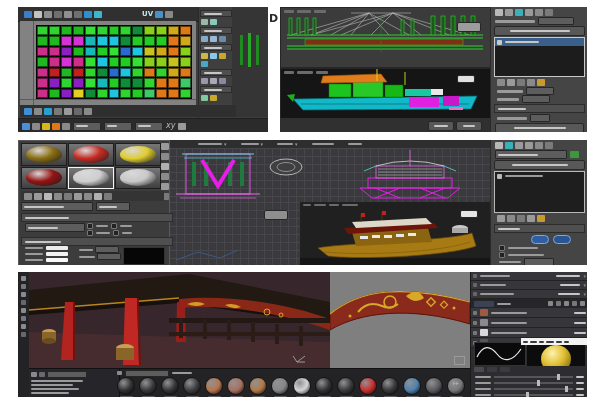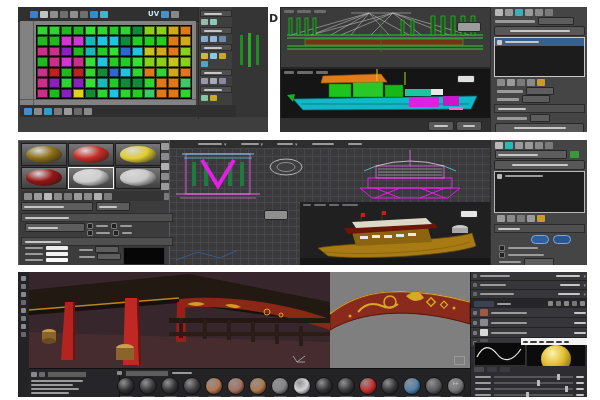--- a/index.html
+++ b/index.html
@@ -39,21 +39,21 @@
   .vstripe{position:absolute;display:flex;gap:3px;padding:2px 0 0 3px;}
 </style>
 </head>
 <body>
 
 <div id="stage">
 
   <div class="band" style="left:18px;top:7px;width:569px;height:125px;background:#3e3e3e">
 
     <div class="abs" style="left:0;top:0;width:250px;height:125px;background:#3e3e3e">
-      <div class="abs chiprow" style="left:0;top:0;width:250px;height:14px;background:#303030;border-bottom:1px solid #212121;padding-left:12px">
+      <div class="abs chiprow" style="left:0;top:0;width:250px;height:14px;background:#303030;border-bottom:1px solid #212121;padding-left:6px">
         <div class="chiprow">
             <div class="chip" style="background: rgb(61, 126, 203);"></div>
             <div class="chip" style="background: rgb(194, 194, 194);"></div>
             <div class="chip" style="background: rgb(143, 143, 143);"></div>
             <div class="chip" style="background: rgb(111, 111, 111);"></div>
             <div class="chip" style="background: rgb(143, 143, 143);"></div>
             <div class="chip" style="background: rgb(111, 111, 111);"></div>
             <div class="chip" style="background: rgb(46, 143, 208);"></div>
             <div class="chip" style="background: rgb(56, 184, 200);"></div>
           </div>
@@ -212,20 +212,40 @@
       <div class="abs chiprow" style="left:2px;top:98px;width:212px;height:12px;background:#2f2f2f;padding-left:4px">
           <div class="chip" style="background: rgb(61, 143, 214);"></div>
           <div class="chip" style="background: rgb(138, 138, 138);"></div>
           <div class="chip" style="background: rgb(41, 160, 208);"></div>
           <div class="chip" style="background: rgb(122, 122, 122);"></div>
           <div class="chip" style="background: rgb(154, 154, 154);"></div>
           <div class="chip" style="background: rgb(106, 106, 106);"></div>
           <div class="chip" style="background: rgb(138, 138, 138);"></div>
         </div>
 
+      <div class="abs chiprow" style="left:0;top:111px;width:250px;height:14px;background:#2b2b2b;border-top:1px solid #1e1e1e;padding-left:4px;gap:3px">
+        <div class="chiprow">
+            <div class="chip" style="background: rgb(74, 144, 216);"></div>
+            <div class="chip" style="background: rgb(138, 138, 138);"></div>
+            <div class="chip" style="background: rgb(216, 184, 24);"></div>
+            <div class="chip" style="background: rgb(224, 120, 24);"></div>
+            <div class="chip" style="background: rgb(138, 138, 138);"></div>
+          </div>
+        <div class="field" style="width:22px;height:7px">
+            <div class="bar lt" style="width:12px;height:2px"></div>
+          </div>
+        <div class="field" style="width:22px;height:7px">
+            <div class="bar lt" style="width:10px;height:2px"></div>
+          </div>
+        <div class="field" style="width:22px;height:7px">
+            <div class="bar lt" style="width:13px;height:2px"></div>
+          </div>
+        <span class="xytext">xy</span>
+        <div class="chip" style="background:#9a9a9a"></div>
+      </div>
     </div>
 
     <div class="abs" style="left:250px;top:0;width:12px;height:125px;background:#ffffff">
       <span class="abs dglyph" style="left:1px;top:6px">D</span>
     </div>
 
     <div class="abs" style="left:262px;top:0;width:307px;height:125px;background:#383838">
 
       <div class="abs" style="left:0;top:0;width:210px;height:59px;background:#3b3b3b;border:1px solid #262626">
         <div class="vstripe" style="left:0;top:0">

